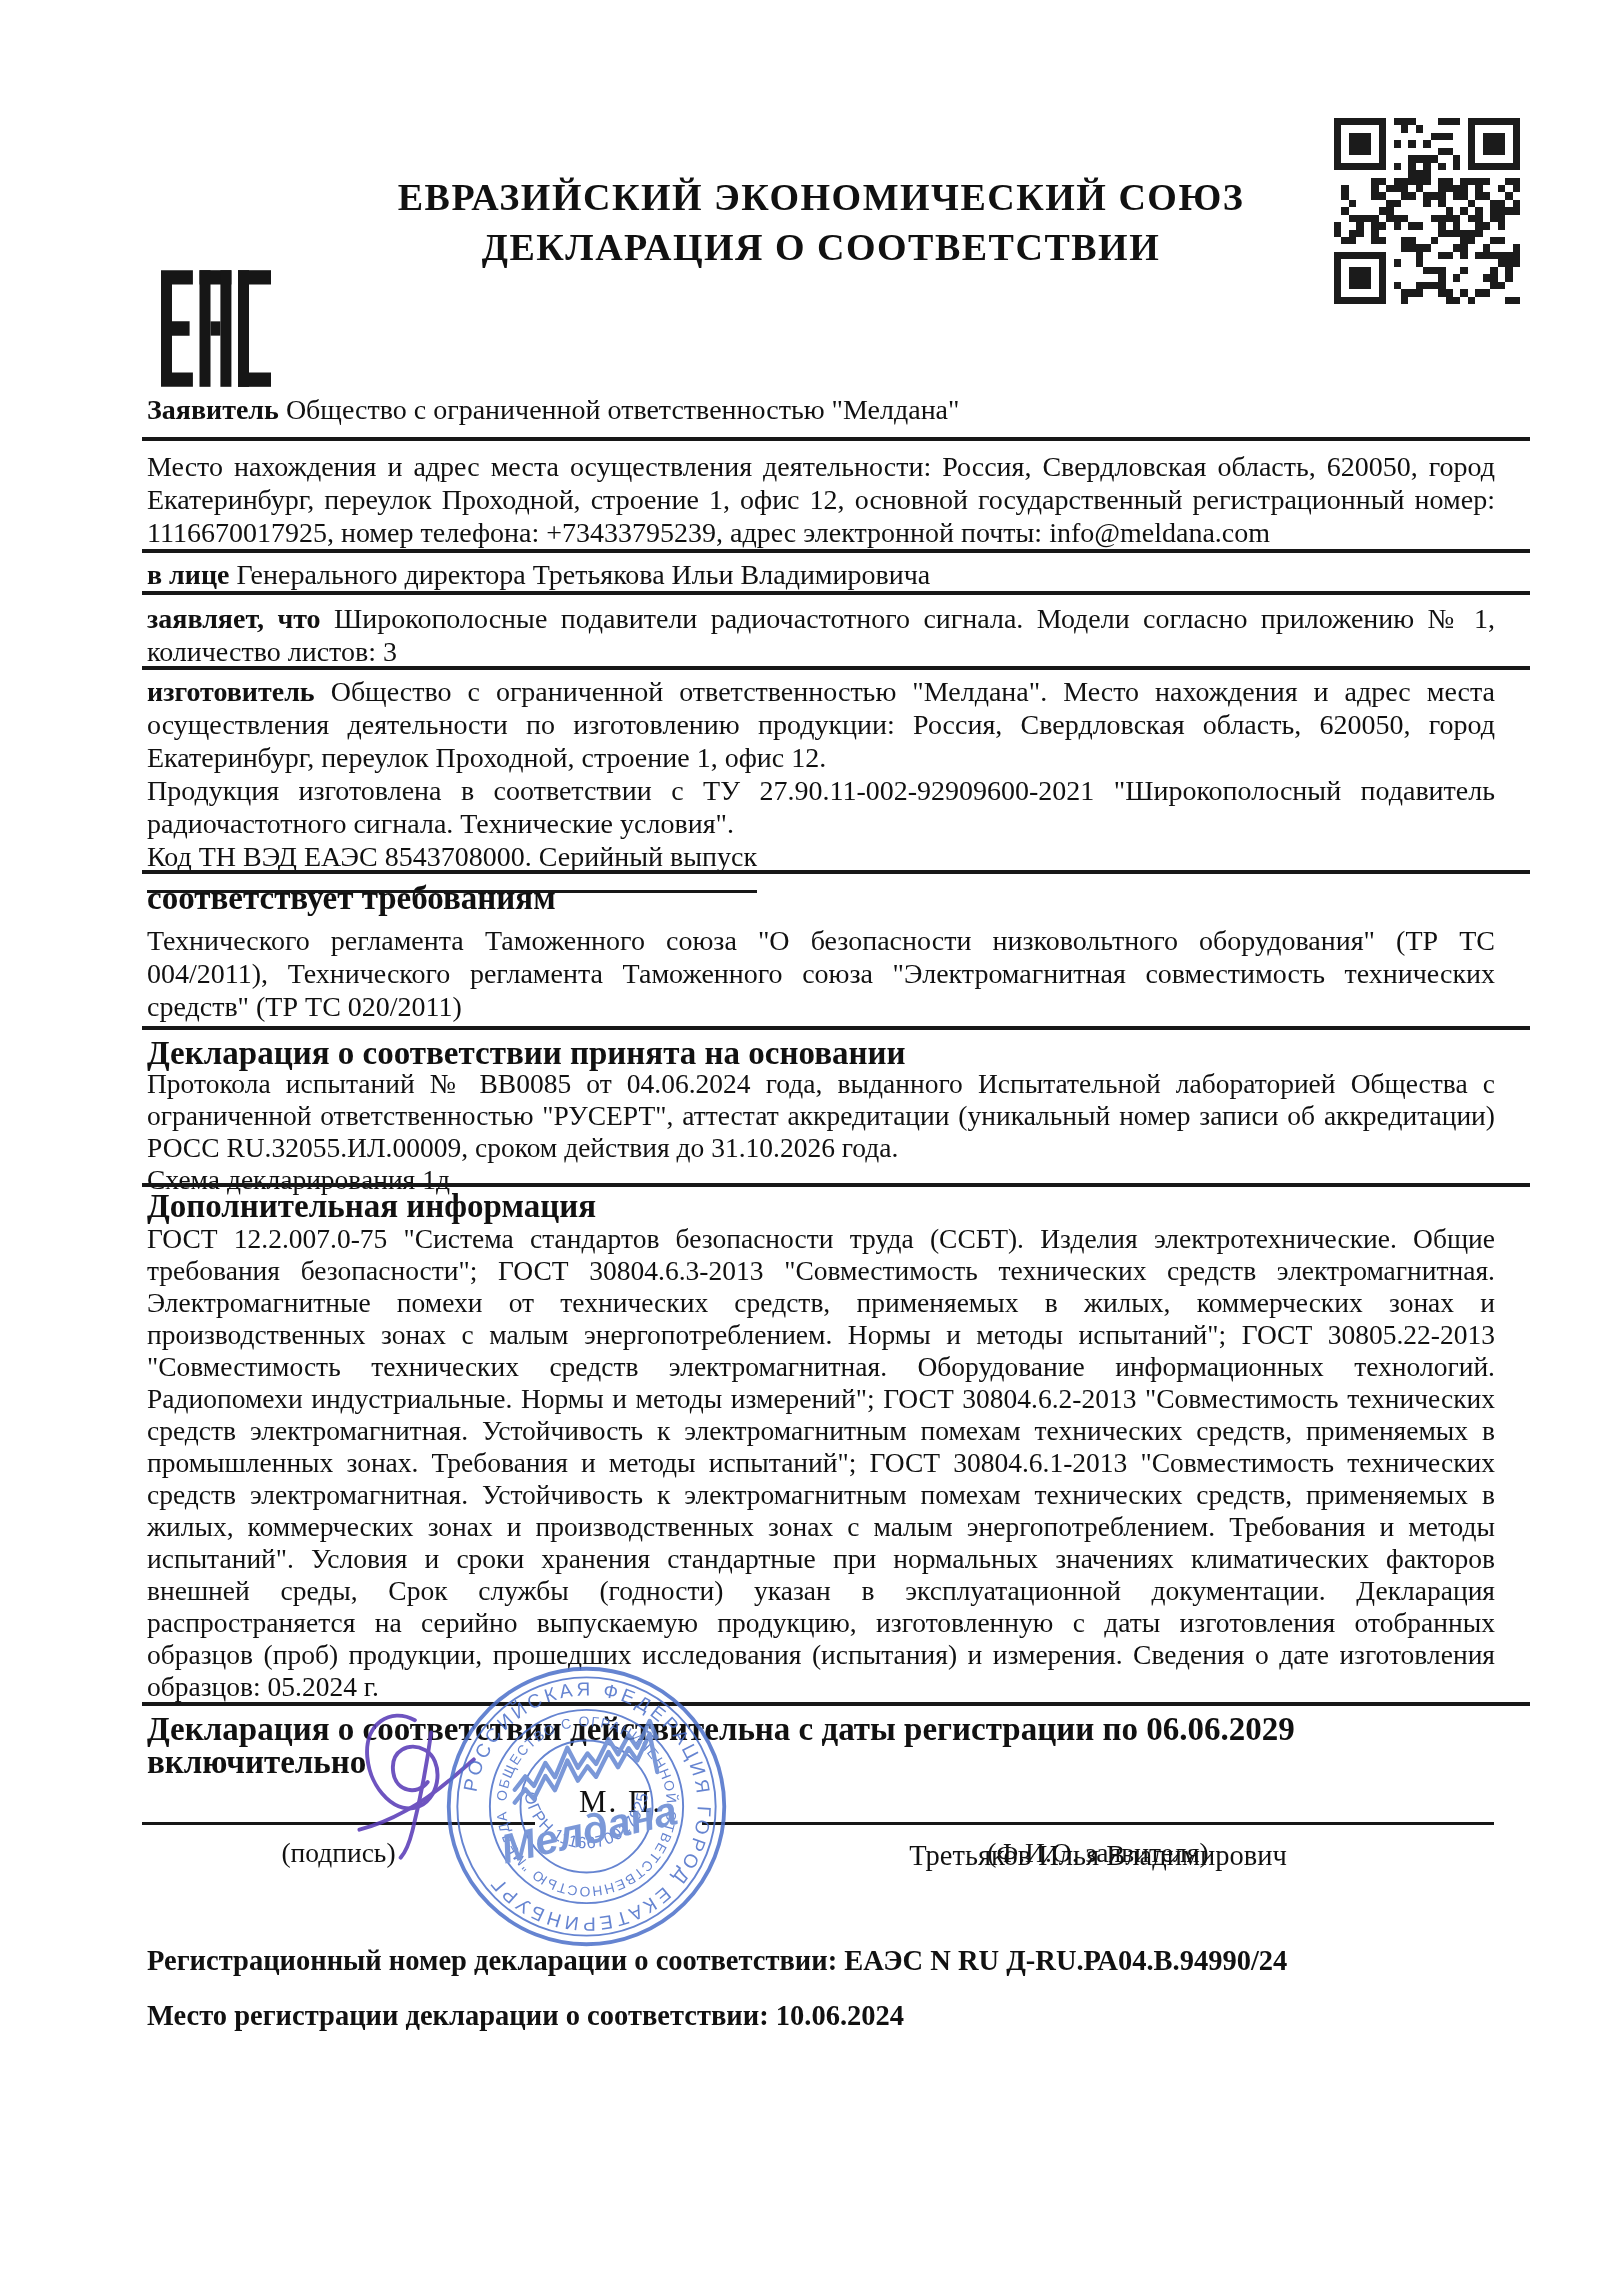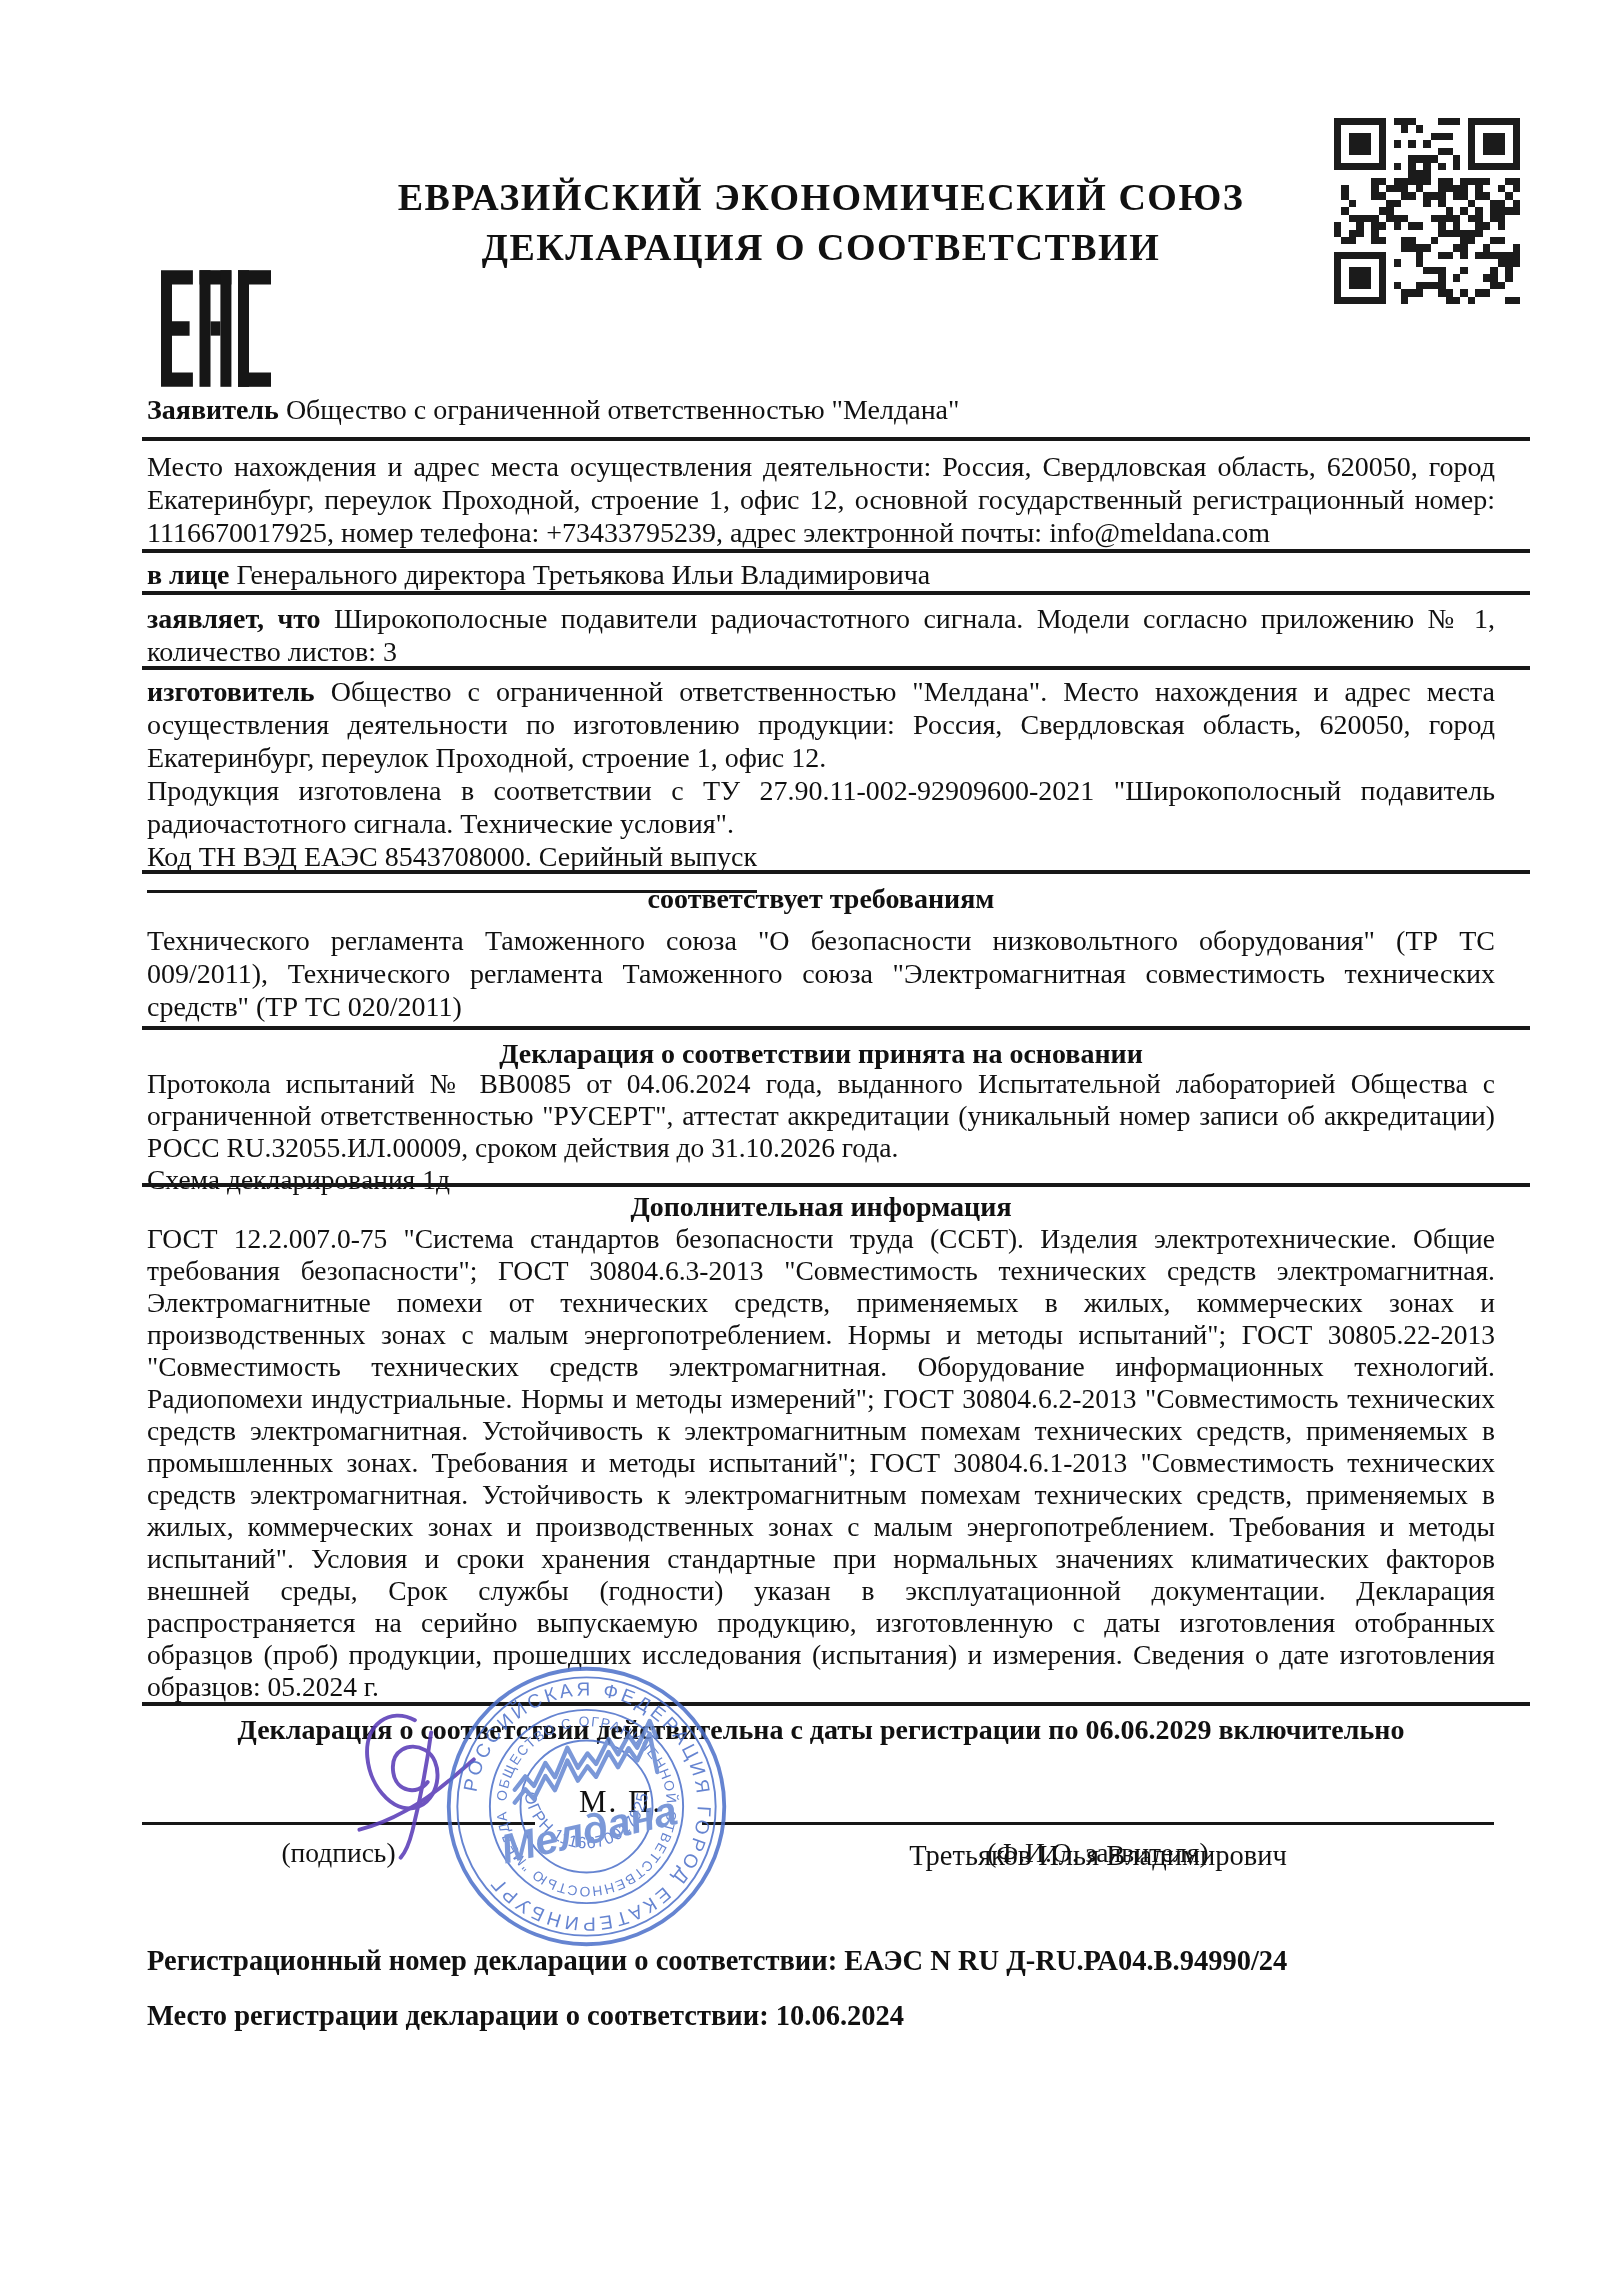--- a/index.html
+++ b/index.html
@@ -11,21 +11,21 @@
   .abs{position:absolute;}
   .col{left:147px;width:1348px;}
   .txt{font-size:28px;line-height:33px;}
   .just{text-align:justify;}
   .lbl{font-weight:bold;}
   .hr{position:absolute;left:142px;width:1388px;height:3.9px;background:#171717;}
   .title{
     position:absolute;left:147px;width:1348px;text-align:center;
     font-weight:bold;font-size:38px;line-height:50px;letter-spacing:1.5px;
   }
-  .heading{font-weight:bold;font-size:28px;line-height:33px;text-align:center;}
+  .heading{font-weight:bold;font-size:33px;line-height:33px;}
   .tight{font-size:27.5px;line-height:32px;}
   .underln{border-bottom:3.4px solid #171717;padding-bottom:18px;}
   .sigline{position:absolute;height:3.4px;background:#171717;top:1822px;}
   .caption{position:absolute;font-size:27.5px;text-align:center;}
   .mp{position:absolute;left:579px;top:1784px;font-size:31px;letter-spacing:2px;}
   .signer{position:absolute;left:702px;width:792px;top:1808px;text-align:center;font-size:28.5px;margin-top:32px;}
   .regline{position:absolute;left:147px;width:1424px;font-weight:bold;font-size:28.5px;}
   .qr{position:absolute;left:1334px;top:118px;width:186px;height:186px;}
   .eac{position:absolute;left:161px;top:270px;width:110px;height:117px;}
   .stamp{position:absolute;left:443px;top:1663px;width:287px;height:287px;opacity:.85;}
@@ -376,21 +376,21 @@
     <span>Общество с ограниченной ответственностью "Мелдана". Место нахождения и адрес места осуществления деятельности по изготовлению продукции: Россия, Свердловская область, 620050, город Екатеринбург, переулок Проходной, строение 1, офис 12.</span>
   </div>
   <div>Продукция изготовлена в соответствии с ТУ 27.90.11-002-92909600-2021 "Широкополосный подавитель радиочастотного сигнала. Технические условия".</div>
   <div style="text-align:left;">
     <span class="underln">Код ТН ВЭД ЕАЭС 8543708000. Серийный выпуск</span>
   </div>
 </div>
 <div class="hr" style="top:870px"></div>
 
 <div class="abs col heading" style="top:882px">соответствует требованиям</div>
-<div class="abs col txt just" style="top:924px">Технического регламента Таможенного союза "О безопасности низковольтного оборудования" (ТР ТС 009/2011), Технического регламента Таможенного союза "Электромагнитная совместимость технических средств" (ТР ТС 020/2011)</div>
+<div class="abs col txt just" style="top:924px">Технического регламента Таможенного союза "О безопасности низковольтного оборудования" (ТР ТС 004/2011), Технического регламента Таможенного союза "Электромагнитная совместимость технических средств" (ТР ТС 020/2011)</div>
 <div class="hr" style="top:1026px"></div>
 
 <div class="abs col heading" style="top:1037px">Декларация о соответствии принята на основании</div>
 <div class="abs col txt just" style="top:1068px;font-size:27.5px;line-height:32px;">
   <div>Протокола испытаний № ВВ0085 от 04.06.2024 года, выданного Испытательной лабораторией Общества с ограниченной ответственностью "РУСЕРТ", аттестат аккредитации (уникальный номер записи об аккредитации) РОСС RU.32055.ИЛ.00009, сроком действия до 31.10.2026 года.</div>
   <div style="text-align:left;">Схема декларирования 1д</div>
 </div>
 <div class="hr" style="top:1183px"></div>
 
 <div class="abs col heading" style="top:1190px">Дополнительная информация</div>

